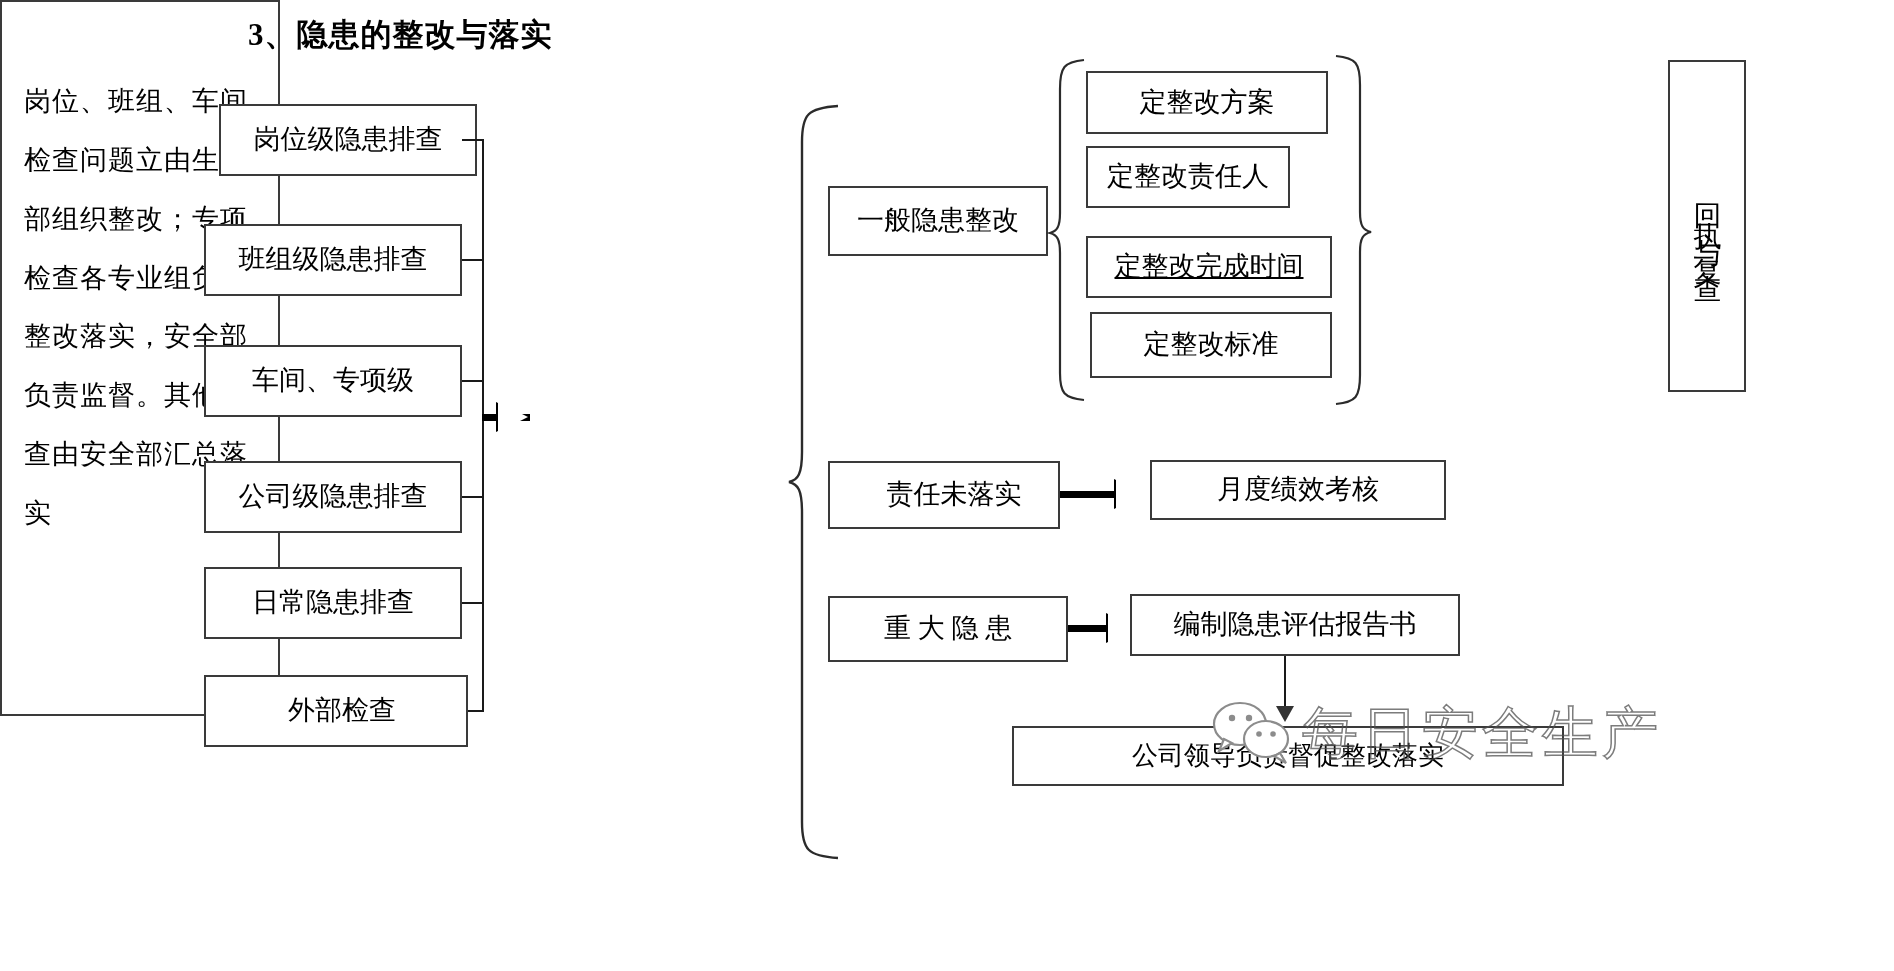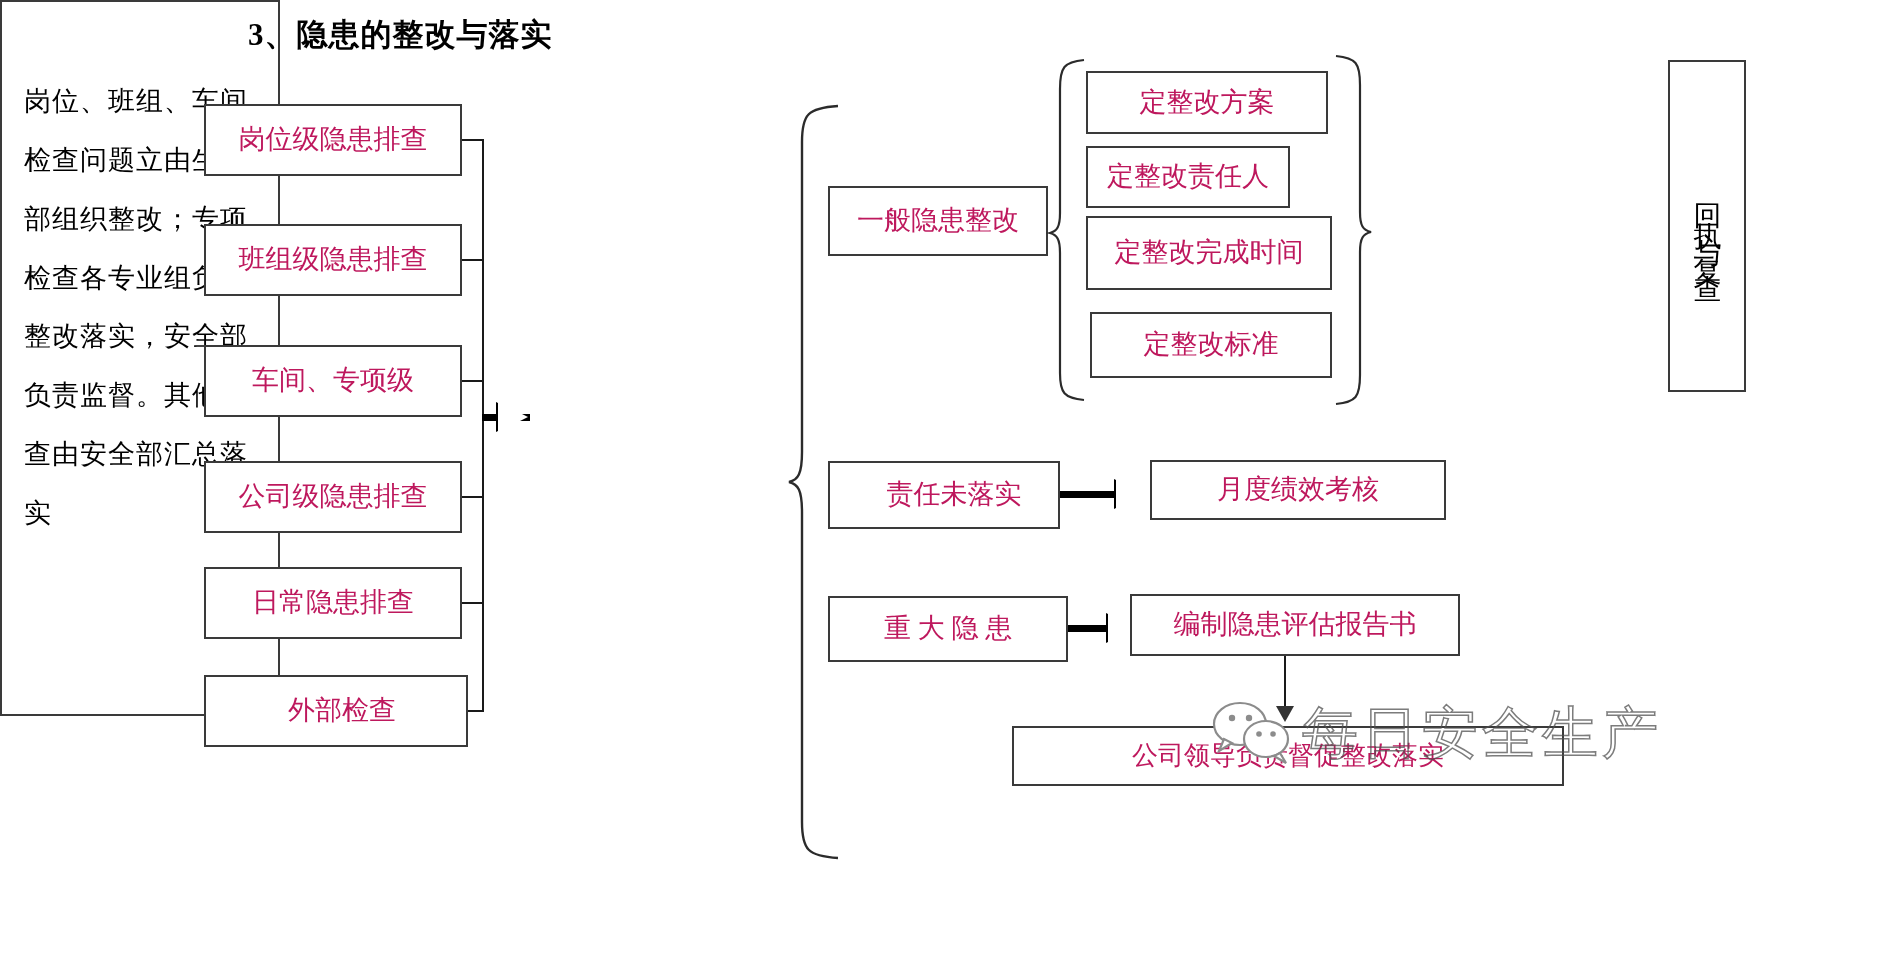--- a/index.html
+++ b/index.html
@@ -35,21 +35,21 @@
   .box {
     position: absolute;
     box-sizing: border-box;
     border: 2px solid #3a3a3a;
     background: #ffffff;
     display: flex;
     align-items: center;
     justify-content: center;
     font-size: 27px;
     line-height: 1.25;
-    color: #be185d;
+    color: #000000;
     white-space: nowrap;
   }
 
   
   .left-box { width: 258px; height: 72px; left: 204px; }
 
   
   .center-box {
     left: 535px;
     top: 100px;
@@ -146,21 +146,21 @@
   }
   .wm-icon { margin-right: 6px; }
 </style>
 </head>
 <body>
 
 <div id="canvas">
 
   <div class="page-title">3、隐患的整改与落实</div>
 
-  <div class="box left-box" style="top:104px;">岗位级隐患排查</div>
+  <div class="box left-box" style="top:104px;margin-left:15px;">岗位级隐患排查</div>
   <div class="box left-box" style="top:224px;">班组级隐患排查</div>
   <div class="box left-box" style="top:345px;">车间、专项级</div>
   <div class="box left-box" style="top:461px;">公司级隐患排查</div>
   <div class="box left-box" style="top:567px;">日常隐患排查</div>
   <div class="box left-box" style="top:675px; width:264px;padding-left:12px;">外部检查</div>
 
   <div class="line hline" style="left:462px; top:139px;  width:22px;"></div>
   <div class="line hline" style="left:462px; top:259px;  width:22px;"></div>
   <div class="line hline" style="left:462px; top:380px;  width:22px;"></div>
   <div class="line hline" style="left:462px; top:496px;  width:22px;"></div>
@@ -181,21 +181,21 @@
 
   <div class="box" style="left:828px; top:186px; width:220px; height:70px;">一般隐患整改</div>
 
   <svg class="brace" style="left:1046px; top:55px;" width="46" height="350">
     <path d="M 38 5 C 18 7, 14 12, 14 34 L 14 158 C 14 172, 11 176, 4 178
              C 11 180, 14 184, 14 198 L 14 318 C 14 338, 18 343, 38 345" fill="none" stroke="#2b2b2b" stroke-width="2.2"></path>
   </svg>
 
   <div class="box" style="left:1086px; top:71px;  width:242px; height:63px;">定整改方案</div>
   <div class="box" style="left:1086px; top:146px; width:204px; height:62px;">定整改责任人</div>
-  <div class="box" style="left:1086px; top:216px; width:246px; height:74px;">定整改完成时间</div>
+  <div class="box" style="left:1086px; top:236px; width:246px; height:62px;text-decoration:underline;">定整改完成时间</div>
   <div class="box" style="left:1090px; top:312px; width:242px; height:66px;">定整改标准</div>
 
   <svg class="brace" style="left:1330px; top:50px;" width="46" height="360">
     <path d="M 6 6 C 26 8, 30 13, 30 35 L 30 162 C 30 176, 33 180, 41 182
              C 33 184, 30 188, 30 202 L 30 325 C 30 347, 26 352, 6 354" fill="none" stroke="#2b2b2b" stroke-width="2.2"></path>
   </svg>
 
   <div class="vbox" style="left:1668px; top:60px; width:78px; height:332px;">
     <span class="vtext">回执与复查</span>
   </div>

